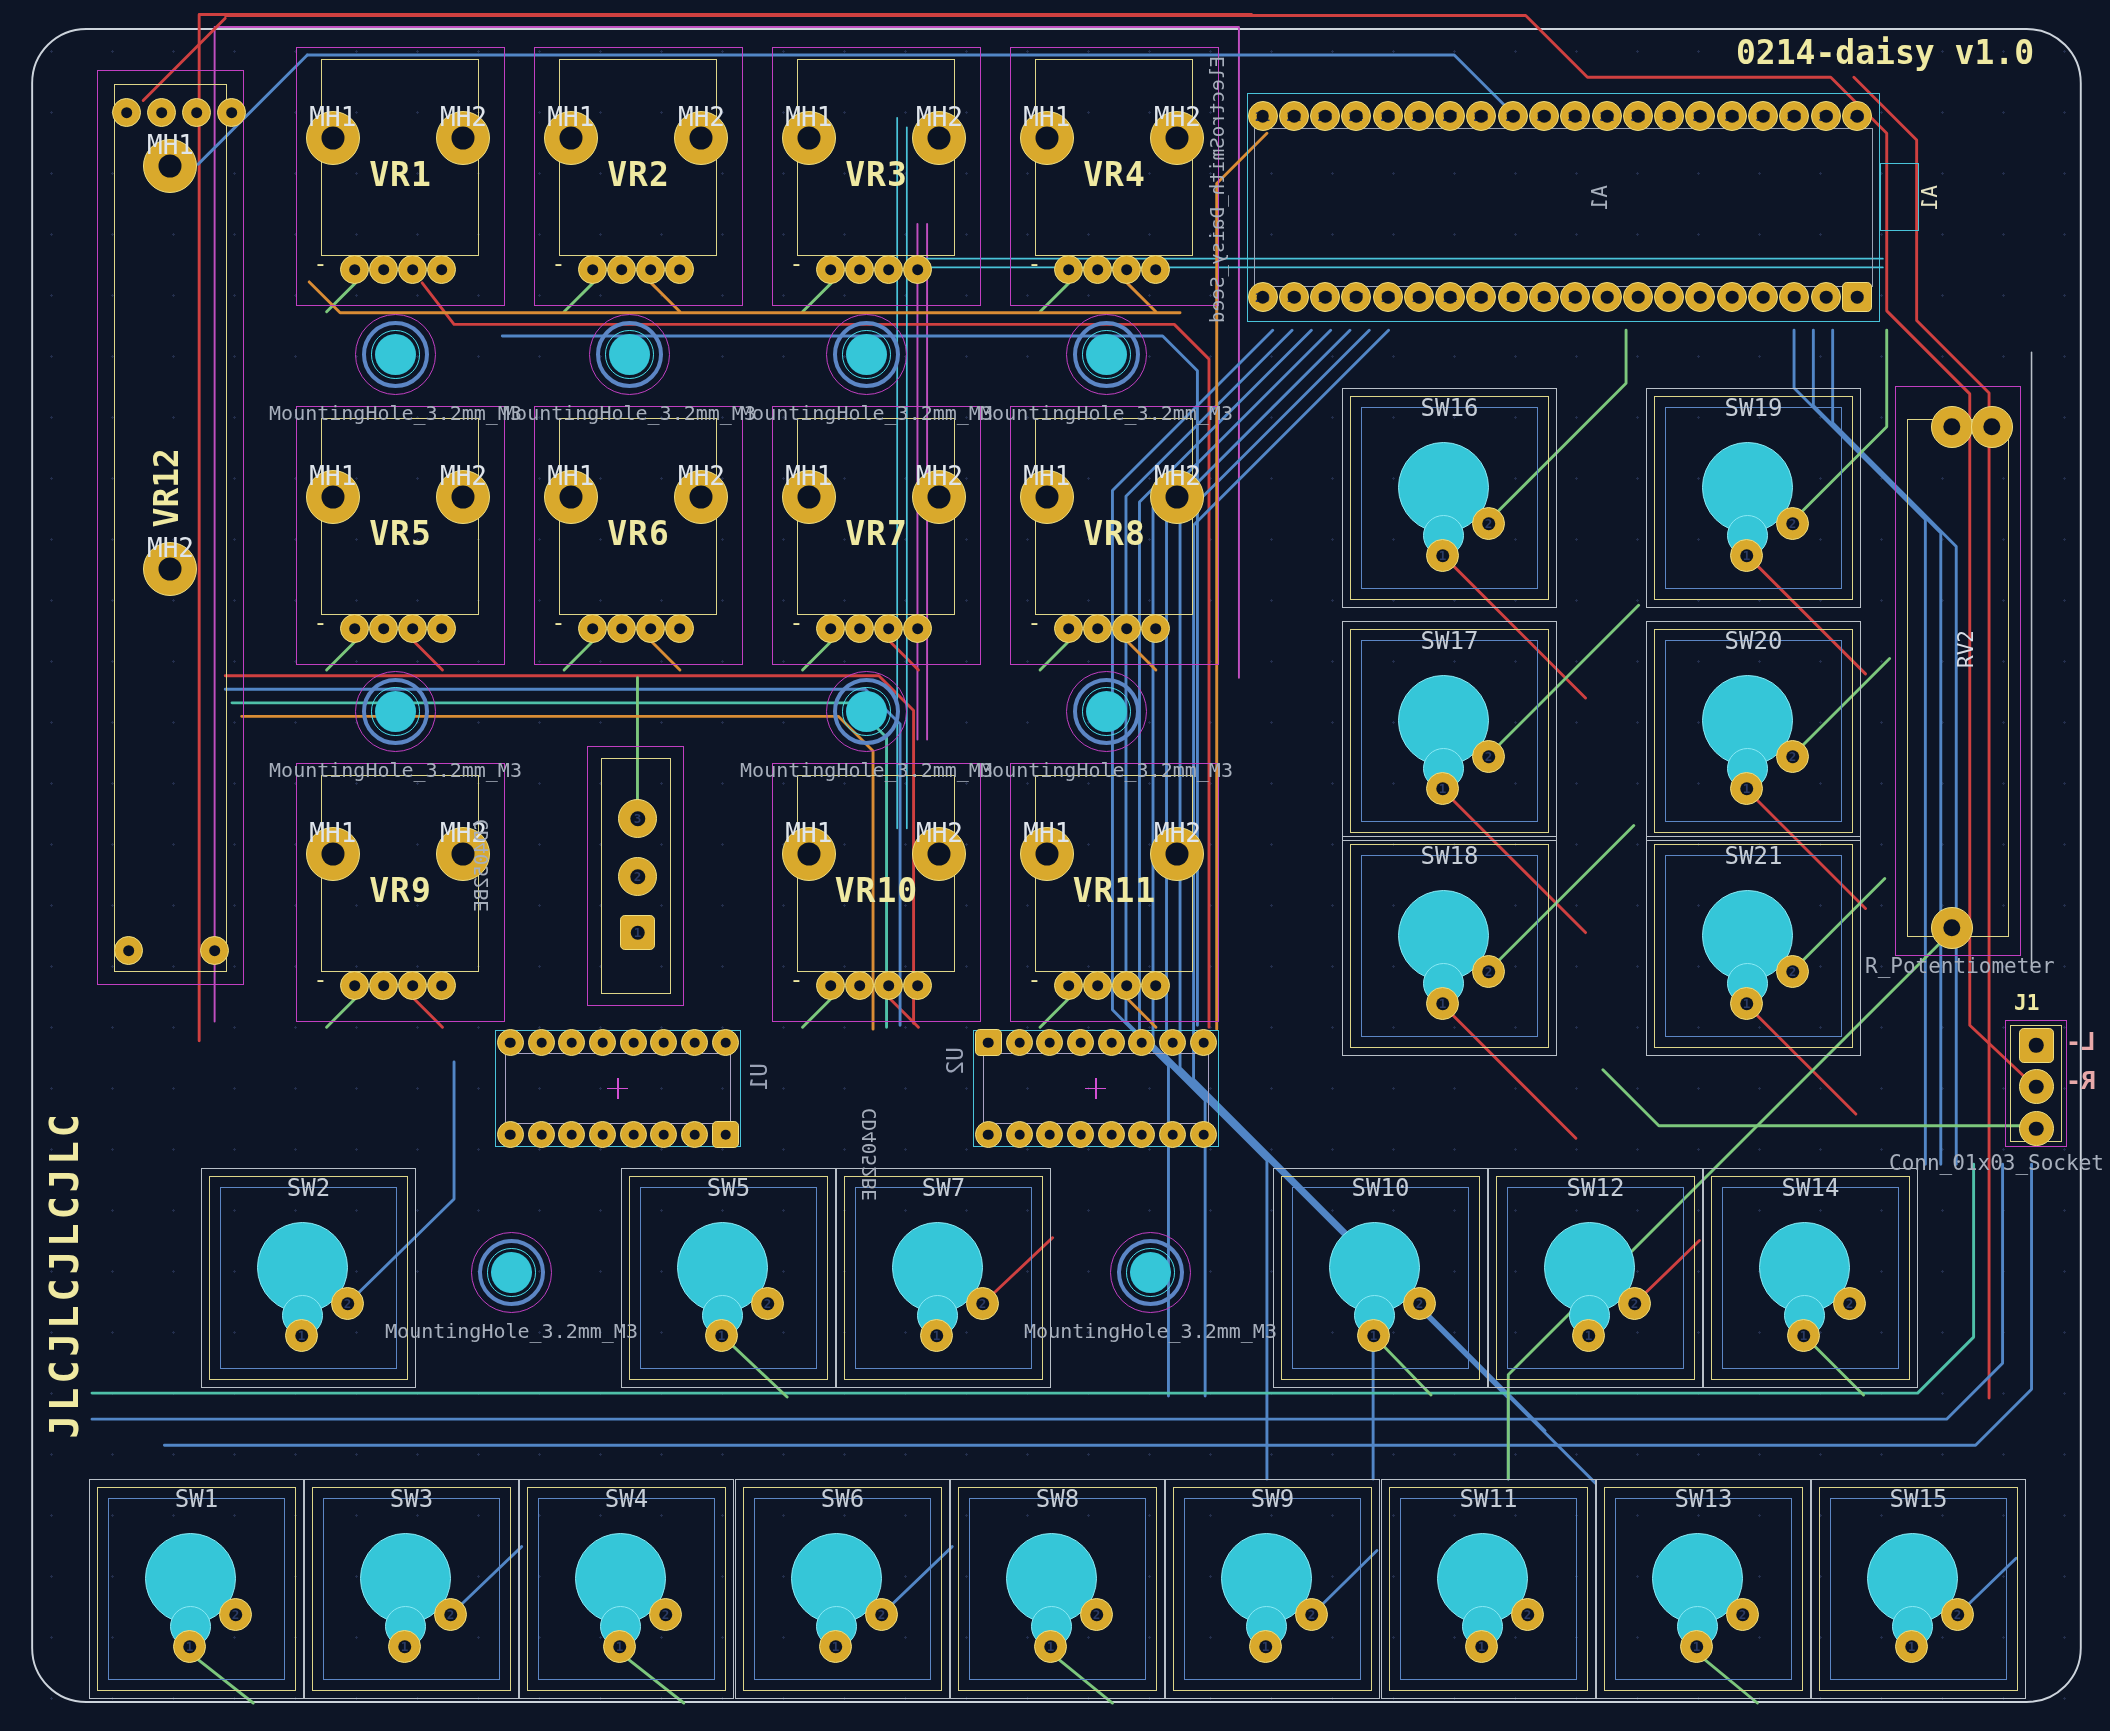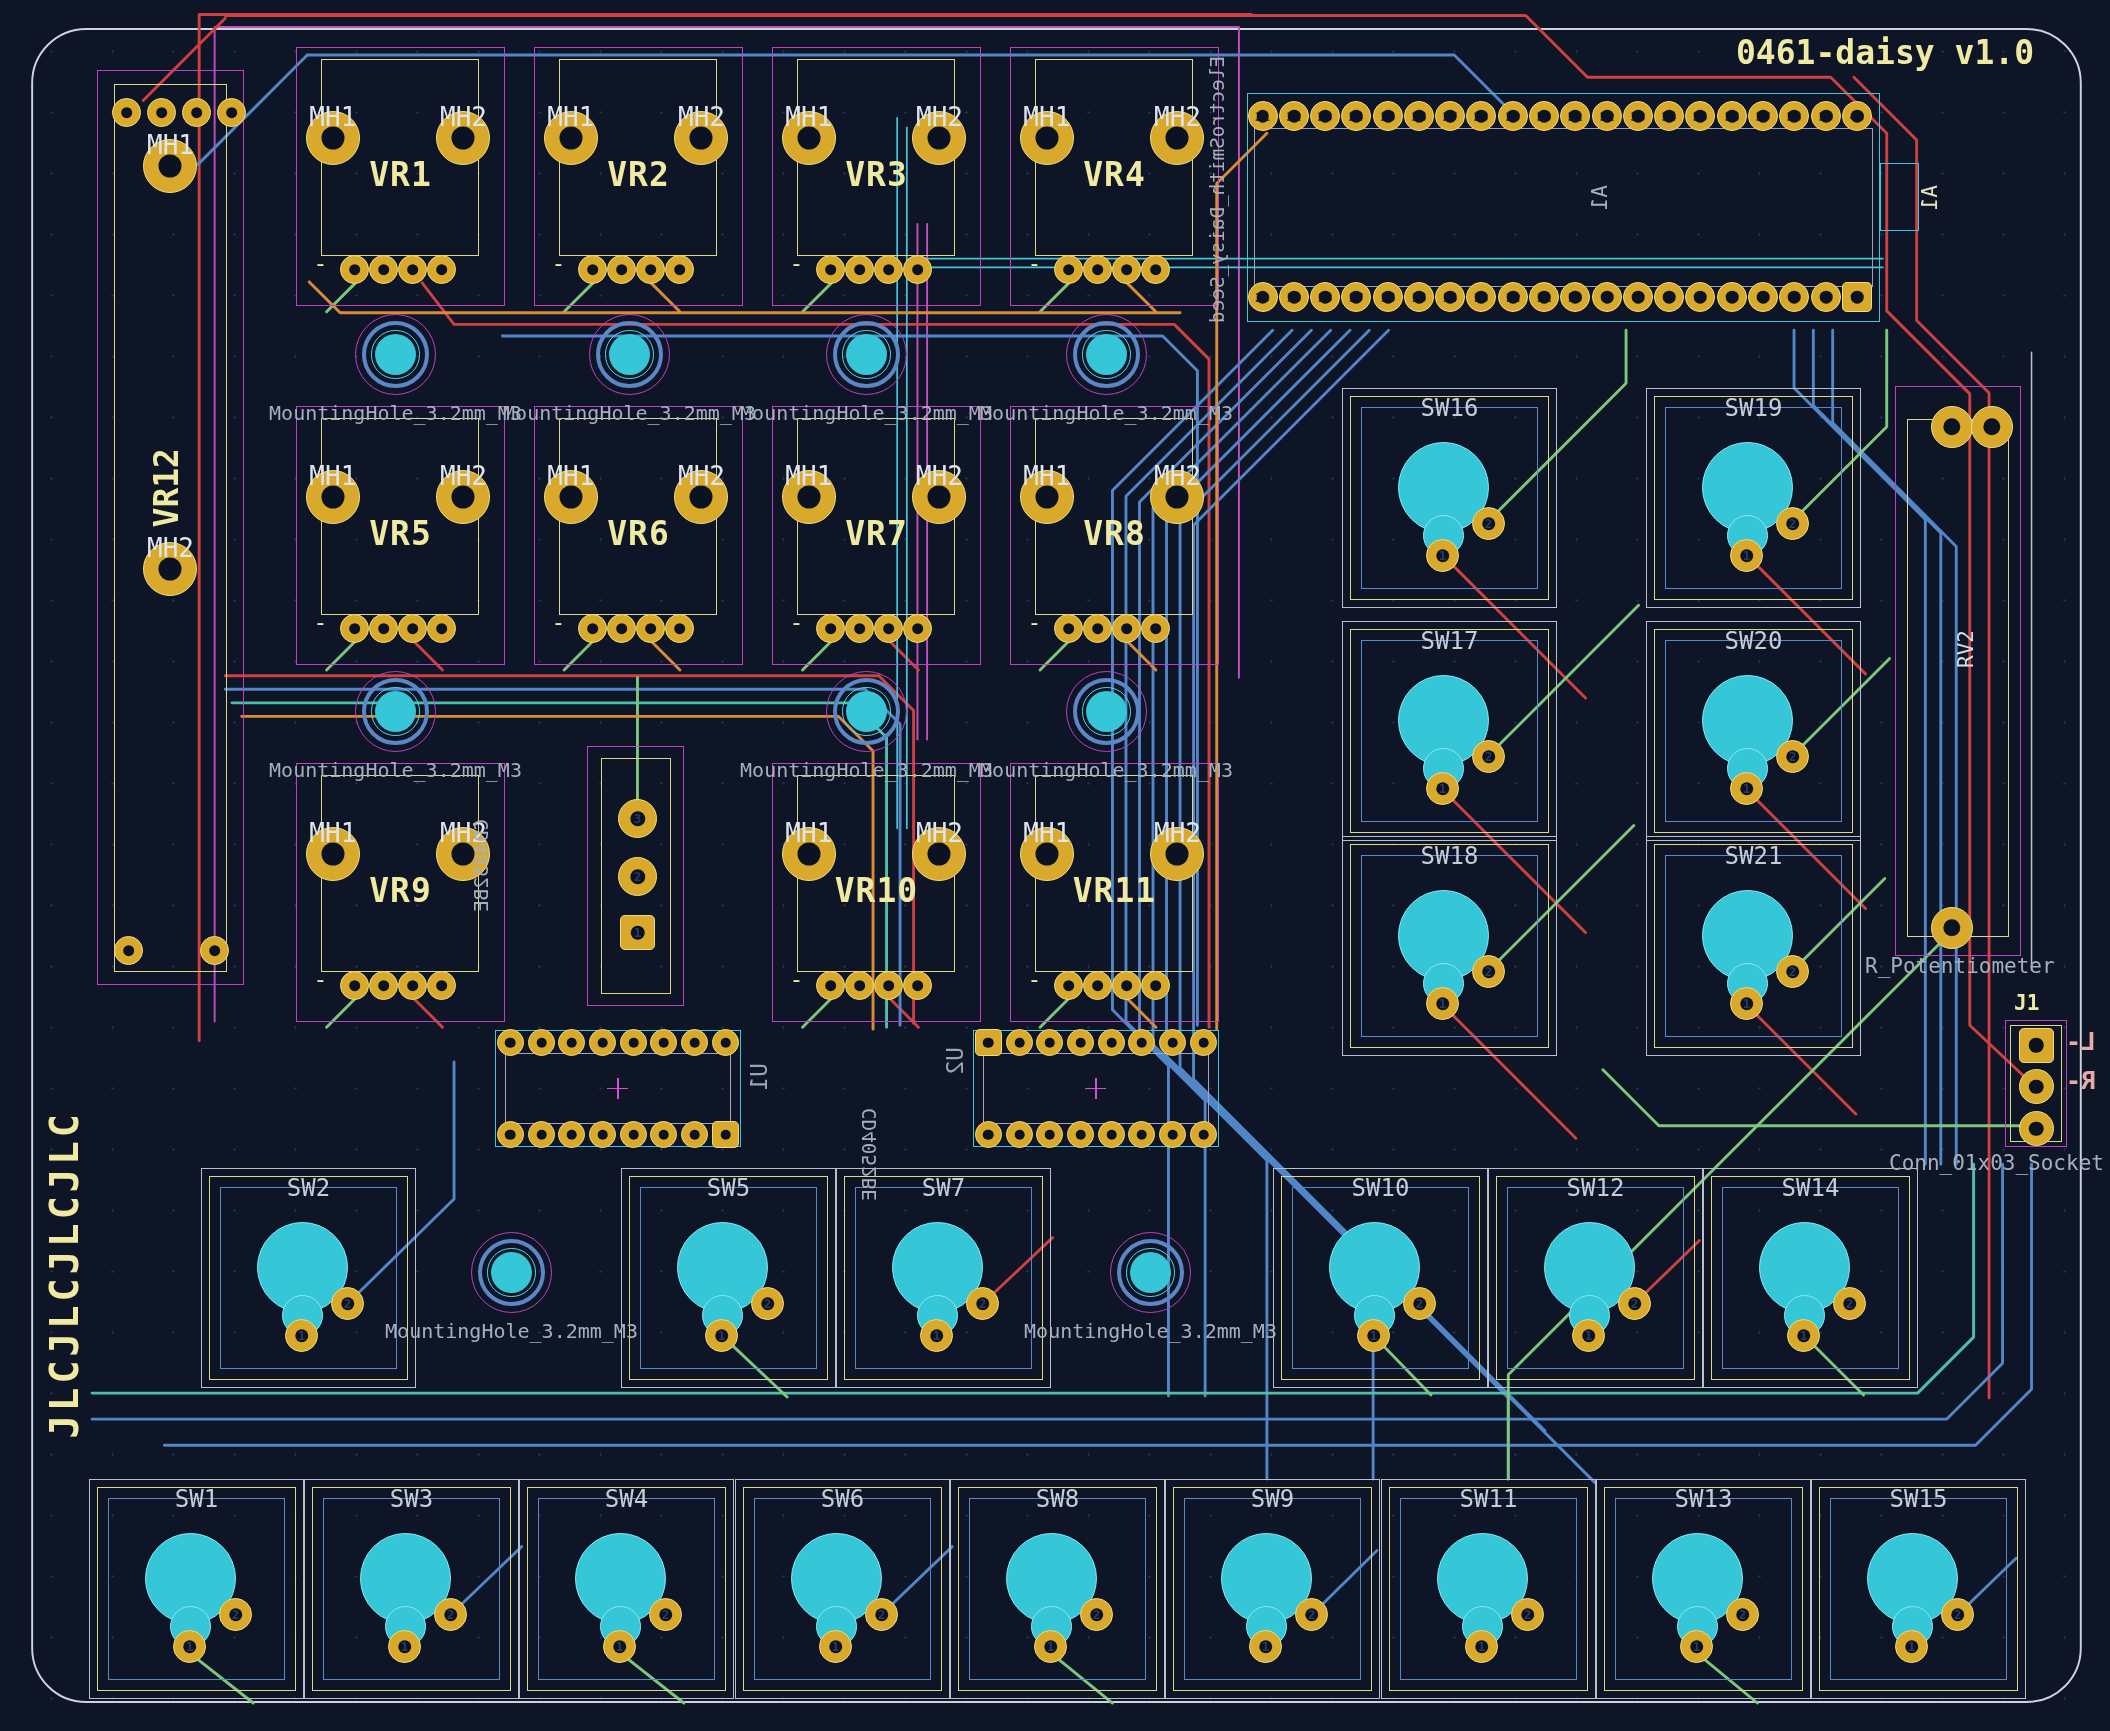--- a/index.html
+++ b/index.html
@@ -198,21 +198,21 @@
       <polyline points="1312,138 1260,190 1260,1066"></polyline>
       <polyline points="250,742 868,742 904,778 904,1066"></polyline>
       <polyline points="674,293 704,323"></polyline>
       <polyline points="1167,293 1197,323"></polyline>
       <polyline points="674,664 704,694"></polyline>
       <polyline points="1167,664 1197,694"></polyline>
       <polyline points="1167,1034 1197,1064"></polyline>
     </g>
   </svg>
 
-  <div class="t title">0461-daisy v1.0</div>
+  <div class="t title">0214-daisy v1.0</div>
 
   <div class="fp connector">
     <div class="conn-outline"></div>
     <div class="conn-notch"></div>
     <div class="conn-body"></div>
     <div class="conn-row" id="conn-top">
         <div class="pad p31" style="left: 0.5px; top: 8.2px;">
           <span class="padnum">21</span>
           <i class="hole h13"></i>
         </div>

